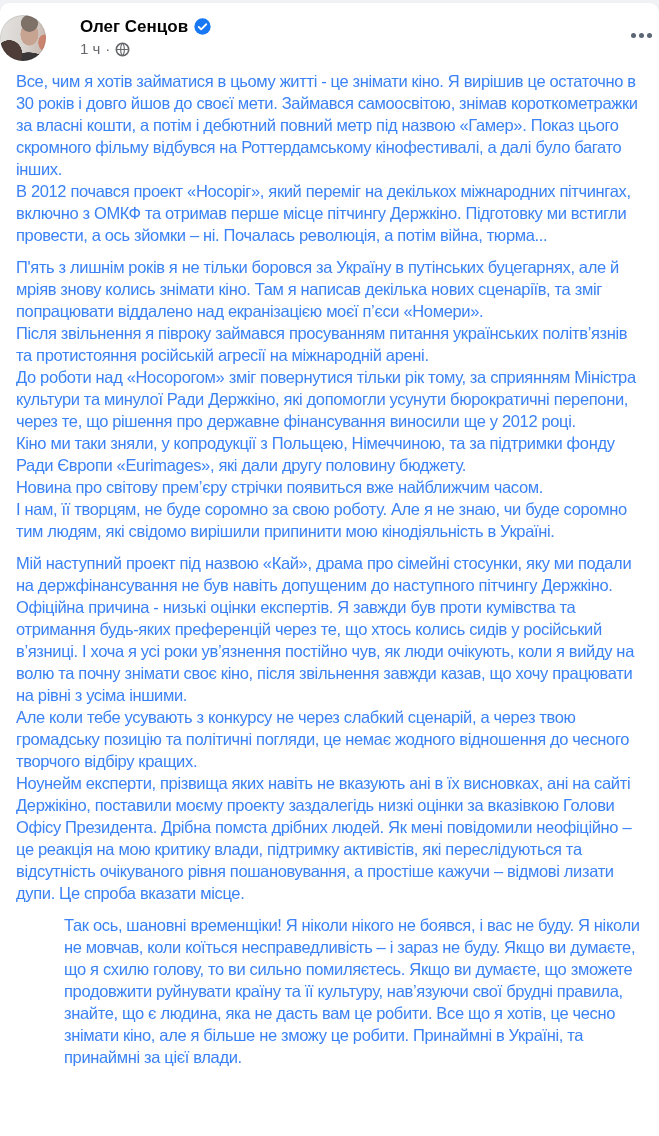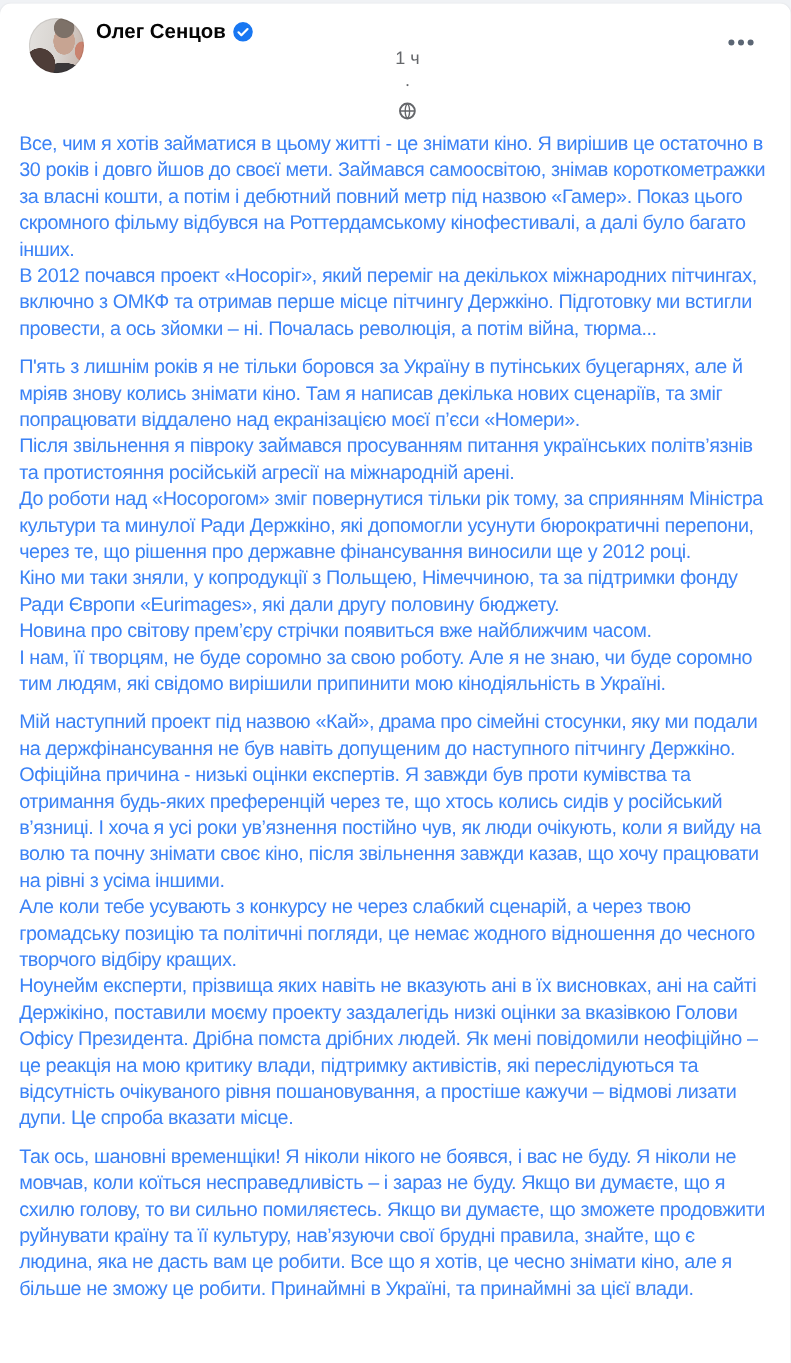--- a/index.html
+++ b/index.html
@@ -18,21 +18,22 @@
     background: #ffffff;
     border-radius: 9px 9px 0 0;
     box-shadow: 0 1px 2px rgba(0,0,0,.12);
     overflow: hidden;
     padding-top: 12px;
   }
   
   .header {
     display: flex;
     align-items: flex-start;
-    padding: 0 24px;
+    padding: 0 0;
+    gap: 24px;
   }
   .avatar {
     flex: none;
     width: 46px;
     height: 46px;
     border-radius: 50%;
     cursor: pointer;
     box-shadow: inset 0 0 0 1px rgba(0,0,0,.08);
     background:
       radial-gradient(circle at 64% 18%, #7d7168 0 17%, rgba(0,0,0,0) 18.5%),
@@ -53,21 +54,20 @@
   }
   .badge { display: inline-flex; flex: none; }
   .meta-row {
     display: flex;
     align-items: center;
     gap: 4px;
     margin-top: 3px;
     font-size: 15px;
     line-height: 18px;
     color: #65676b;
-    flex-direction: column;
   }
   .meta-row .time { cursor: pointer; }
   .meta-row .sep { margin: 0 1px; }
   .globe { display: inline-flex; margin-top: 1px; }
   .more-btn {
     flex: none;
     margin-left: auto;
     width: 36px;
     height: 36px;
     margin-top: 2px;
@@ -87,21 +87,21 @@
     padding: 9px 16px 0;
     color: #3b82f6;
     font-size: 16.5px;
     letter-spacing: -0.35px;
     line-height: 22px;
   }
   .para {
     white-space: pre-line;
     margin: 0 0 10px;
   }
-  .para:last-child { margin-bottom: 0; }
+  .para:last-child { margin-bottom: 0; margin-left: 48px; }
 </style>
 </head>
 <body>
 
 <div class="card">
 
   <div class="header">
     <div class="avatar"></div>
 
     <div class="header-text">

